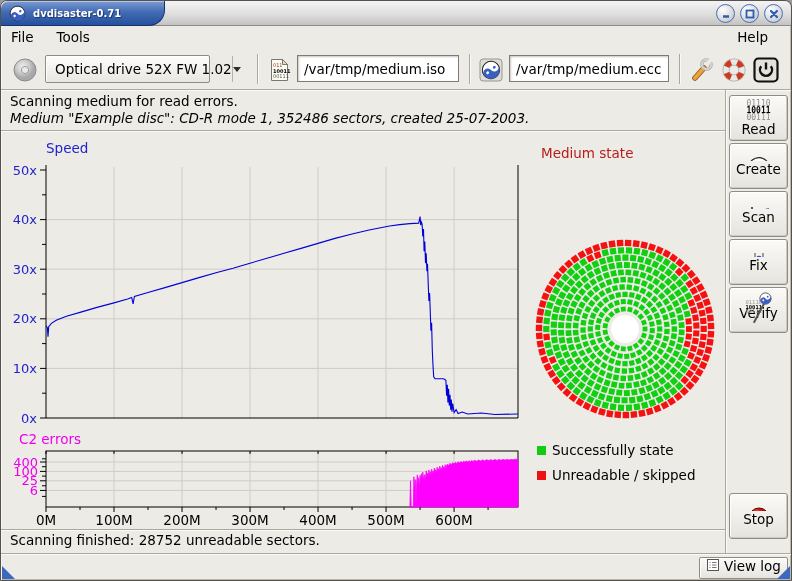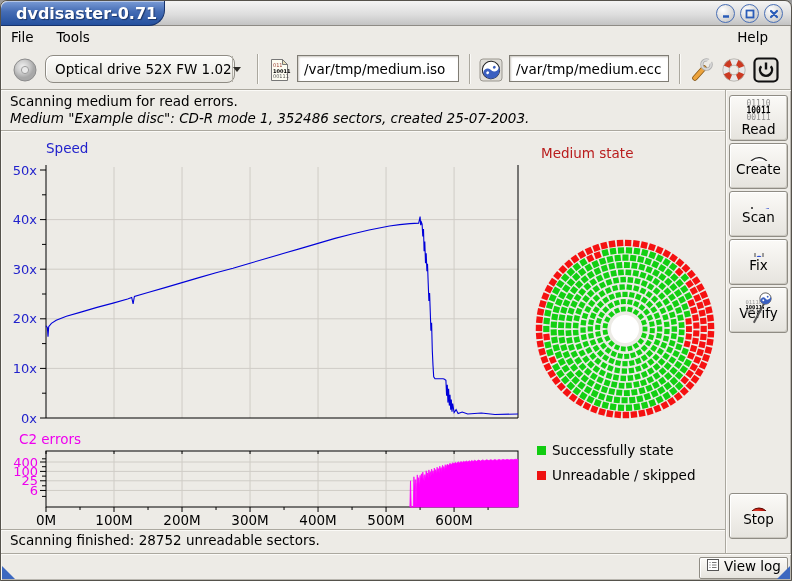--- a/index.html
+++ b/index.html
@@ -15,36 +15,36 @@
   
   .titlebar{position:absolute;left:0;top:0;width:100%;height:25px;
     background:linear-gradient(180deg,#f4f4f4 0%,#dedede 55%,#c3c3c3 100%);
     border-bottom:1px solid #8e8b85;border-radius:7px 7px 0 0;}
   .title-tab{position:absolute;left:0;top:0;height:25px;width:164px;
     background:linear-gradient(180deg,#7b9cd6 0%,#446cb4 45%,#24509e 100%);
     border:1px solid #17336c;border-left:none;border-top:none;
     border-radius:7px 0 16px 0;
     display:flex;align-items:center;gap:7px;padding:0 14px 0 8px;
     box-shadow:inset 0 1px 0 rgba(255,255,255,.45);}
-  .title-text{color:#fff;font-weight:bold;font-size:16px;text-shadow:1px 1px 1px #1a3466;white-space:nowrap;}
+  .title-text{color:#fff;font-weight:bold;font-size:10px;text-shadow:1px 1px 1px #1a3466;white-space:nowrap;}
   .winbtns{position:absolute;right:8px;top:3px;display:flex;gap:5px;}
   .winbtn{width:19px;height:19px;border-radius:50%;
     background:radial-gradient(circle at 35% 30%,#ffffff,#d2d2d2 70%,#b8b8b8);
     border:1.5px solid #496fb5;display:flex;align-items:center;justify-content:center;cursor:default;}
   
   .menubar{position:absolute;left:0;top:26px;width:100%;height:21px;display:flex;align-items:center;padding:0 10px;}
   .menu-item{padding:1px 9px 2px 0;margin-right:14px;}
   .menu-help{margin-left:auto;margin-right:4px;}
   
   .toolbar{position:absolute;left:0;top:47px;width:100%;height:42px;
     border-bottom:1px solid #aba89f;box-shadow:0 1px 0 #fbfaf7;}
   .sep-v{position:absolute;top:6px;height:30px;width:2px;border-left:1px solid #aba89f;border-right:1px solid #fbfaf7;}
-  .combo{position:absolute;left:44px;top:7px;width:190px;height:28px;
+  .combo{position:absolute;left:44px;top:7px;width:165px;height:28px;
     background:linear-gradient(180deg,#fdfdfb,#e8e6e0);
-    border:1px solid #8f8c84;border-radius:8px;
+    border:1px solid #8f8c84;border-radius:2px;
     box-shadow:inset 1px 1px 0 #fff;display:flex;align-items:center;text-align:right;}
   .combo-text{flex:1;padding-left:9px;white-space:nowrap;}
   .combo-arrow{width:20px;height:100%;border-left:1px solid #b4b1a9;display:flex;align-items:center;justify-content:center;}
   .tri-down{width:0;height:0;border-left:4.5px solid transparent;border-right:4.5px solid transparent;border-top:5px solid #2e2c28;}
   .tb-input{position:absolute;top:7px;height:27px;background:#fff;border:1px solid #7f7c74;
     box-shadow:inset 1px 1px 2px #cac7c0;padding:0 6px;font:13.5px "DejaVu Sans","Liberation Sans",sans-serif;color:#000;}
   .icon-btn{position:absolute;top:8px;width:28px;height:28px;display:flex;align-items:center;justify-content:center;}
   
   .status-line1{position:absolute;left:9px;top:92px;}
   .status-line2{position:absolute;left:9px;top:109px;font-style:italic;}

